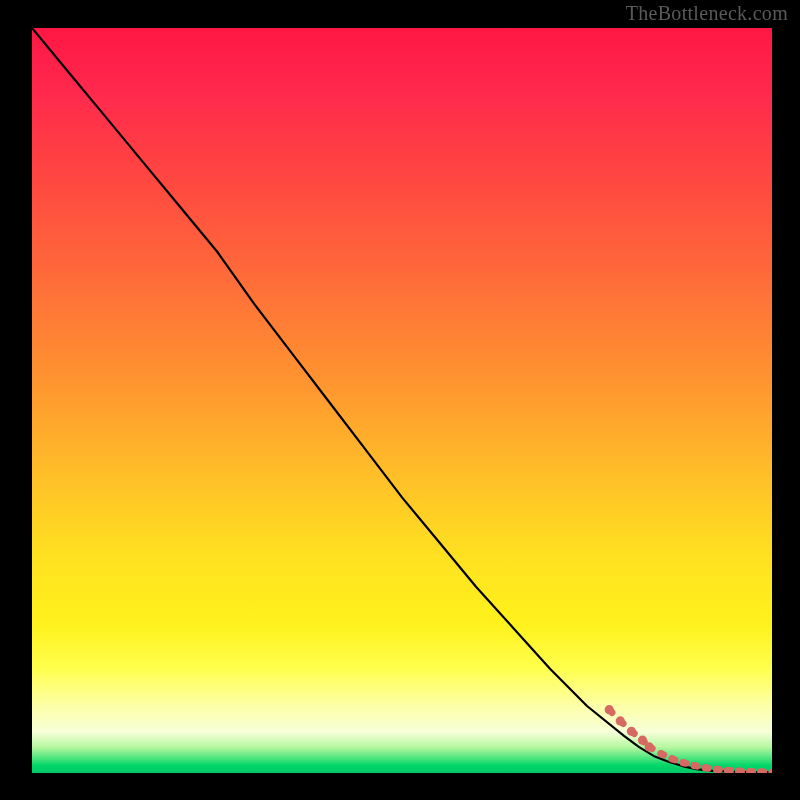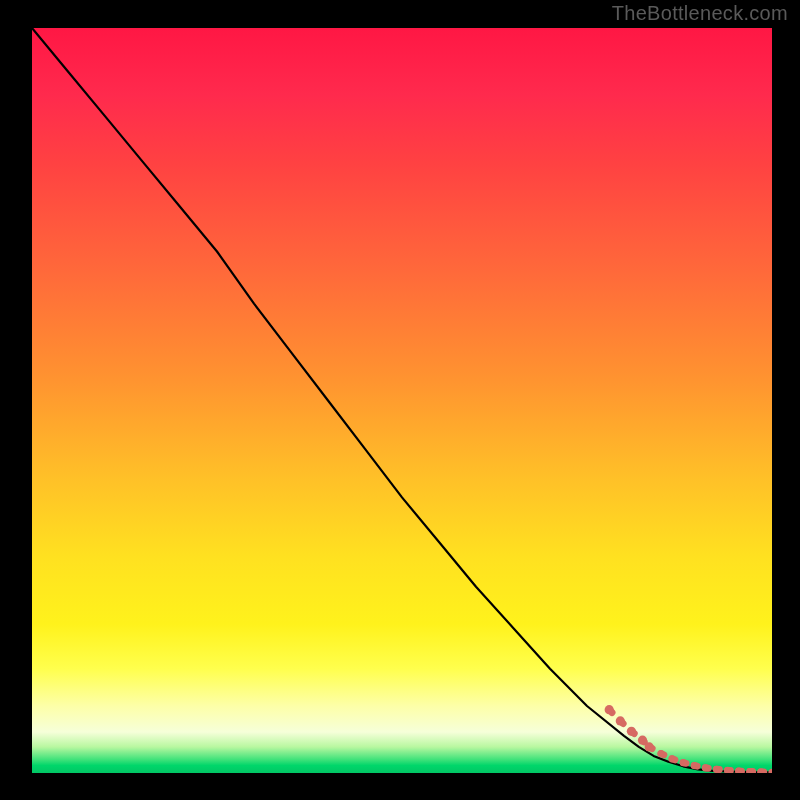--- a/index.html
+++ b/index.html
@@ -18,20 +18,21 @@
   }
   .watermark {
     position: absolute;
     top: 2px;
     right: 12px;
     color: #5a5a5a;
     font-size: 20px;
     font-weight: 500;
     letter-spacing: 0.3px;
     user-select: none;
+    font-family: Liberation Serif, serif;
   }
   .plot {
     position: absolute;
     left: 32px;
     top: 28px;
     width: 740px;
     height: 745px;
   }
   .gradient-bg {
     position: absolute;

